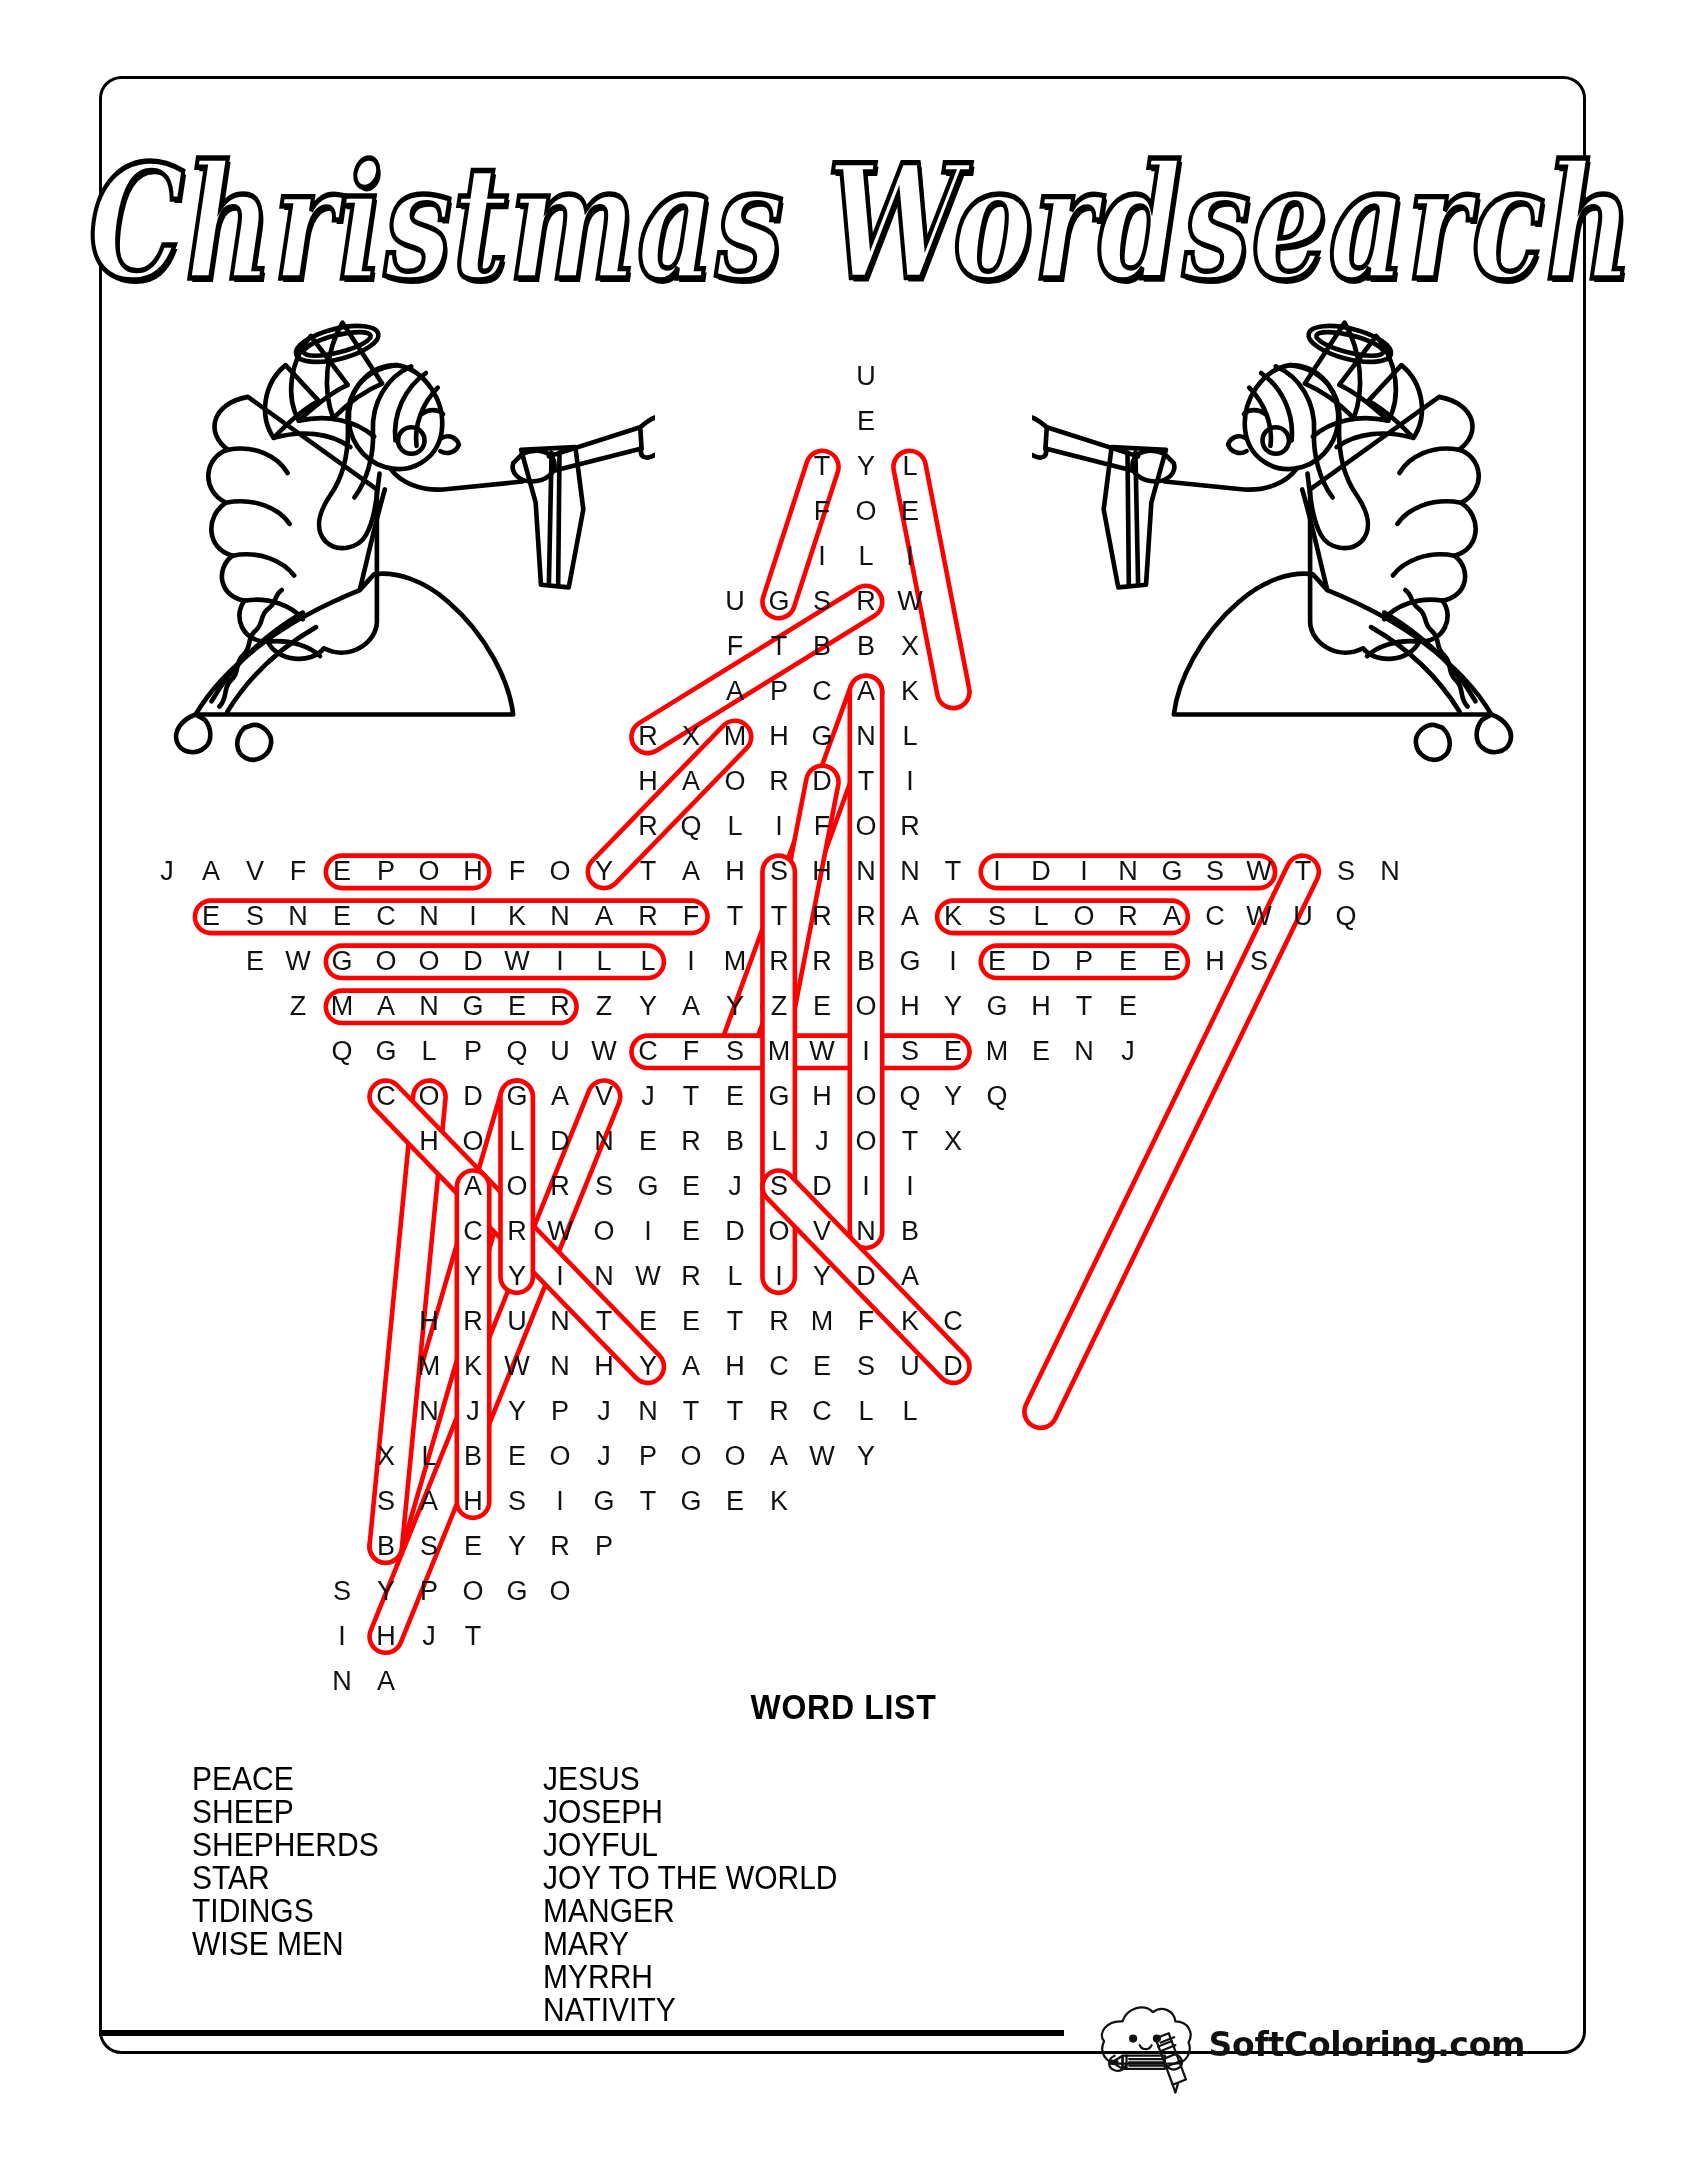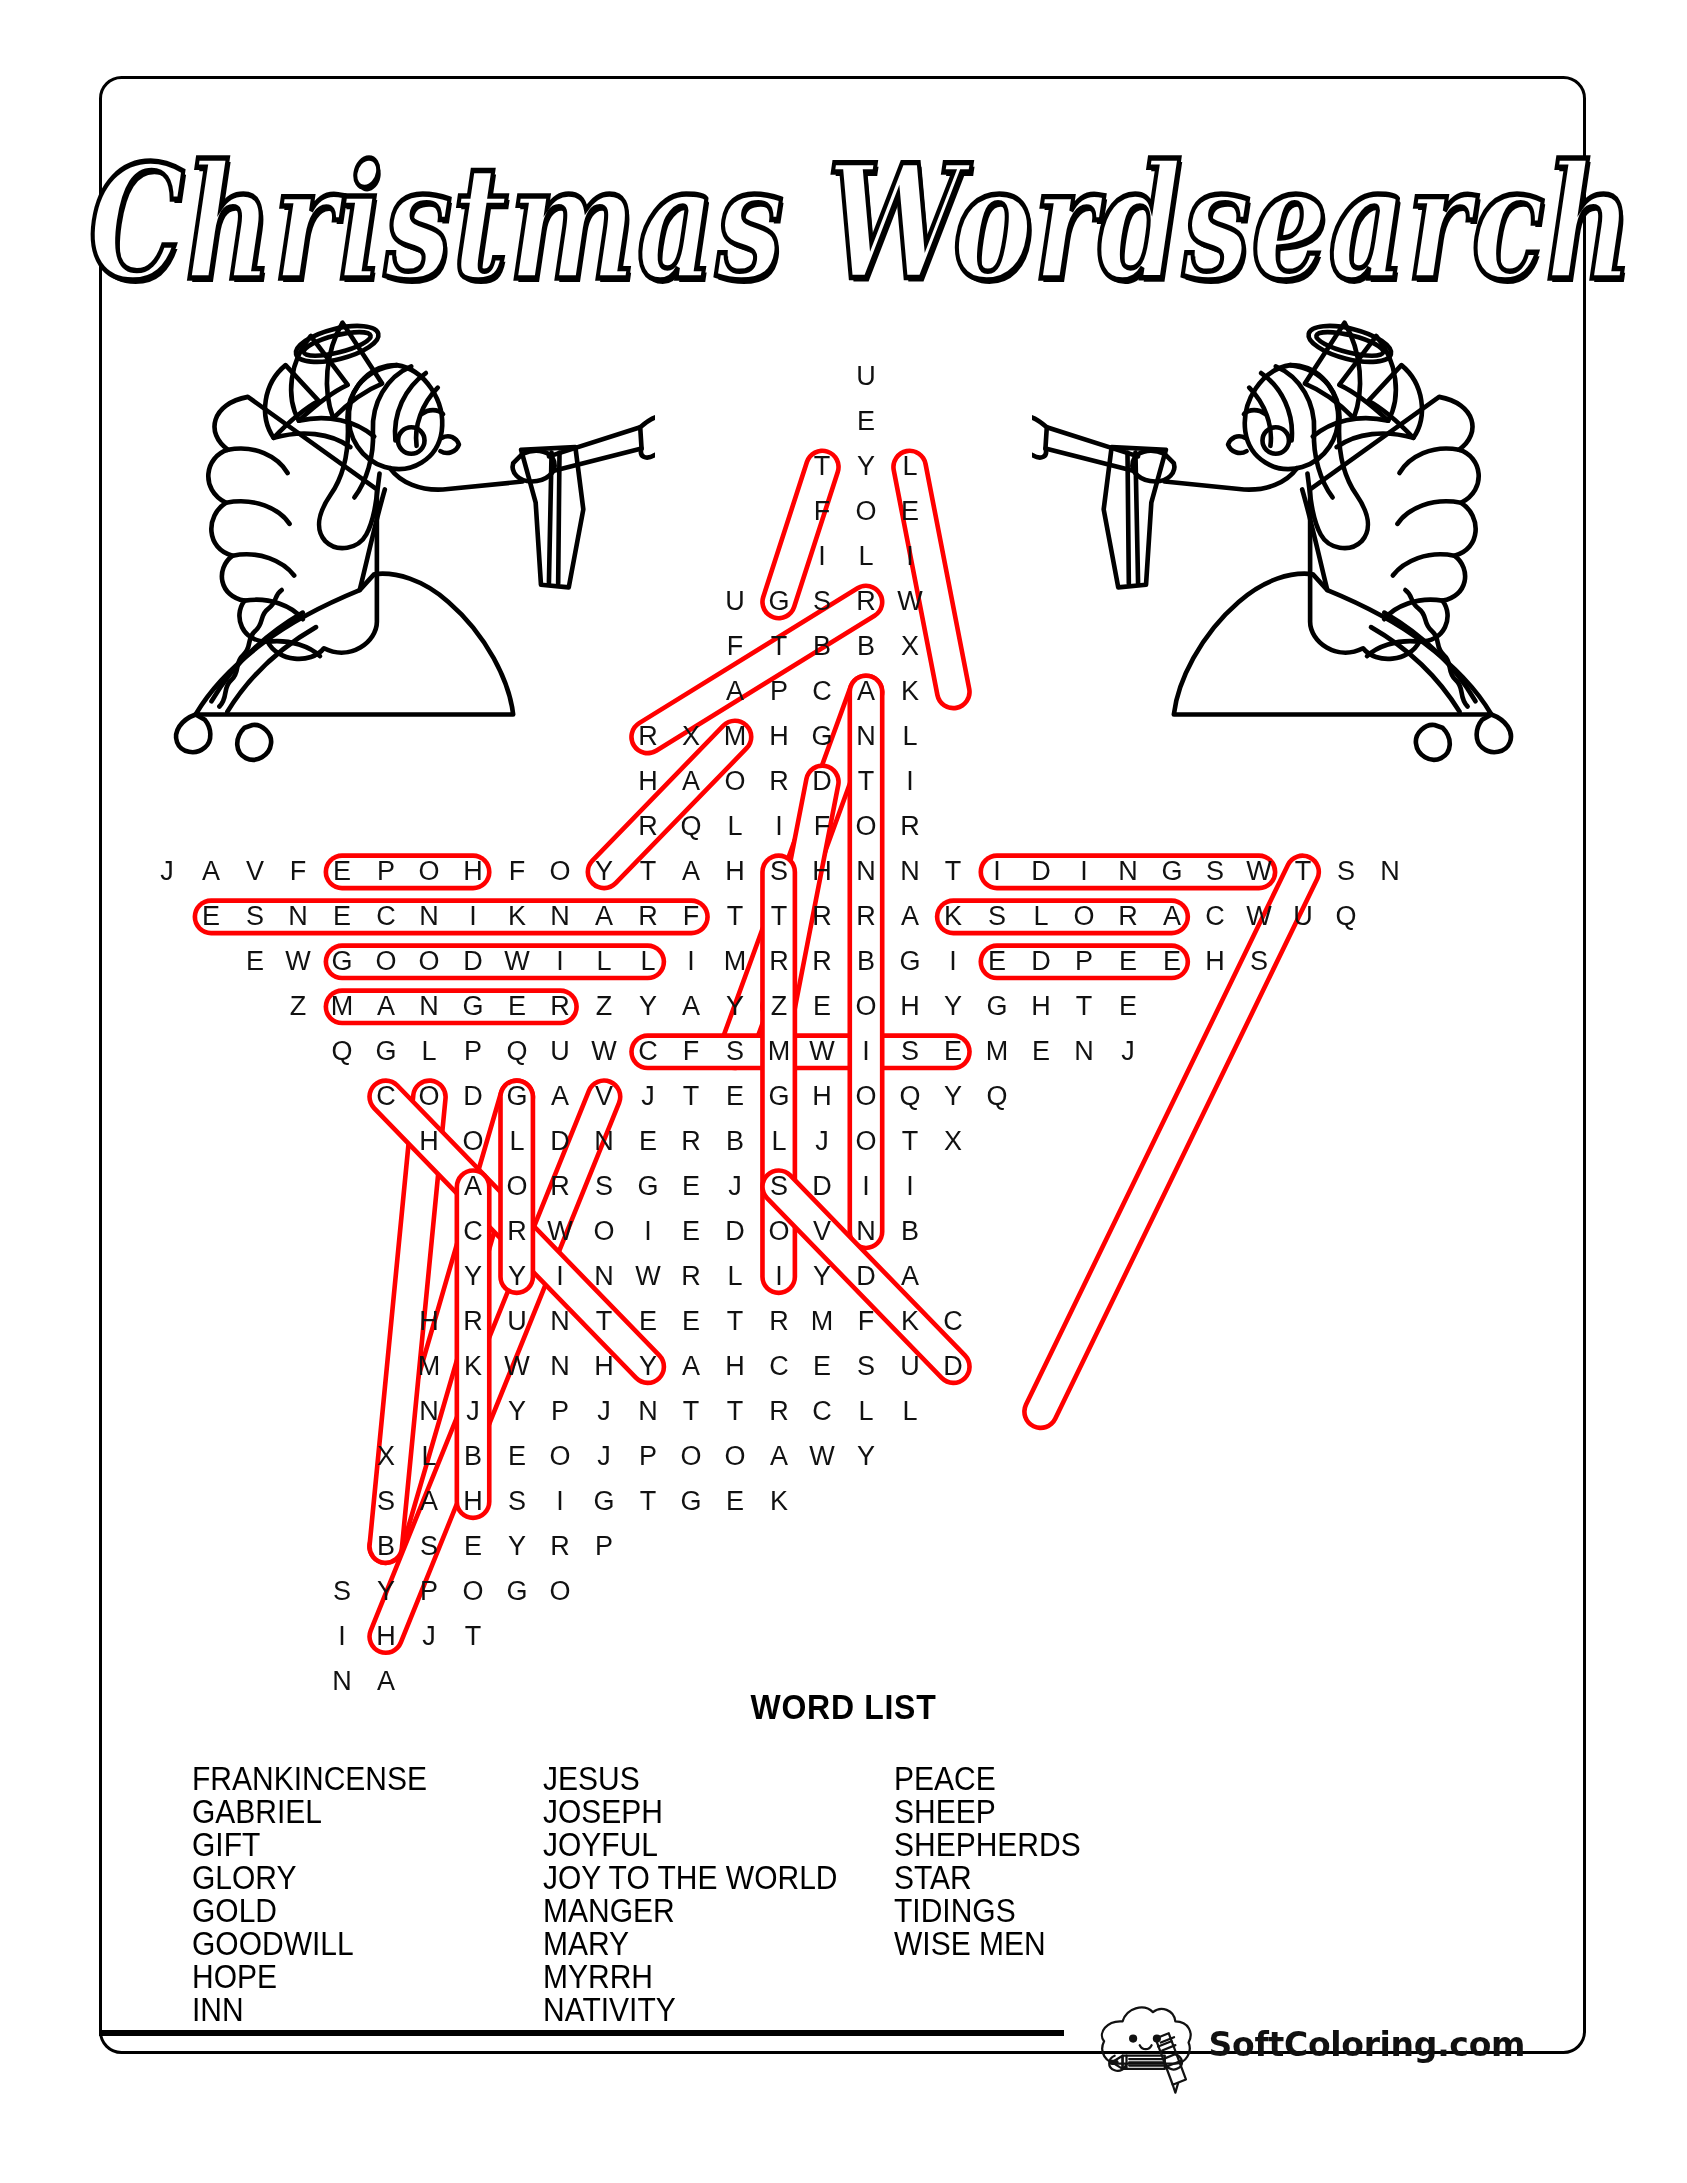--- a/index.html
+++ b/index.html
@@ -648,47 +648,37 @@
     <div class="grid-letter" style="left: 386px; top: 1637px;">H</div>
     <div class="grid-letter" style="left: 429px; top: 1637px;">J</div>
     <div class="grid-letter" style="left: 473px; top: 1637px;">T</div>
     <div class="grid-letter" style="left: 342px; top: 1682px;">N</div>
     <div class="grid-letter" style="left: 386px; top: 1682px;">A</div>
   </div>
 
 <div id="wordlist-title">WORD LIST</div>
 <div id="wordlist">
     <div class="wl-col">
-      <div class="wl-item">FRANKINCENSE</div>
-      <div class="wl-item">GABRIEL</div>
-      <div class="wl-item">GIFT</div>
-      <div class="wl-item">GLORY</div>
-      <div class="wl-item">GOLD</div>
-      <div class="wl-item">GOODWILL</div>
-      <div class="wl-item">HOPE</div>
-      <div class="wl-item">INN</div>
+      <div class="wl-item">PEACE</div>
+      <div class="wl-item">SHEEP</div>
+      <div class="wl-item">SHEPHERDS</div>
+      <div class="wl-item">STAR</div>
+      <div class="wl-item">TIDINGS</div>
+      <div class="wl-item">WISE MEN</div>
     </div>
     <div class="wl-col">
       <div class="wl-item">JESUS</div>
       <div class="wl-item">JOSEPH</div>
       <div class="wl-item">JOYFUL</div>
       <div class="wl-item">JOY TO THE WORLD</div>
       <div class="wl-item">MANGER</div>
       <div class="wl-item">MARY</div>
       <div class="wl-item">MYRRH</div>
       <div class="wl-item">NATIVITY</div>
     </div>
-    <div class="wl-col">
-      <div class="wl-item">PEACE</div>
-      <div class="wl-item">SHEEP</div>
-      <div class="wl-item">SHEPHERDS</div>
-      <div class="wl-item">STAR</div>
-      <div class="wl-item">TIDINGS</div>
-      <div class="wl-item">WISE MEN</div>
-    </div>
   </div>
 
 <div id="footer-rule"></div>
 <div id="logo">
   <span>
     <svg width="106" height="99" viewBox="0 0 160 150" fill="none" stroke="#111" stroke-width="3.4" stroke-linecap="round" stroke-linejoin="round">
       <path d="M46 40 C52 20 78 12 92 26 C104 16 124 22 126 40
                C146 40 154 58 146 72 C152 86 142 104 126 104
                L40 104 C20 104 10 86 18 70 C8 58 22 38 46 40 Z"></path>
       <circle cx="62" cy="66" r="4.5" fill="#111"></circle>

